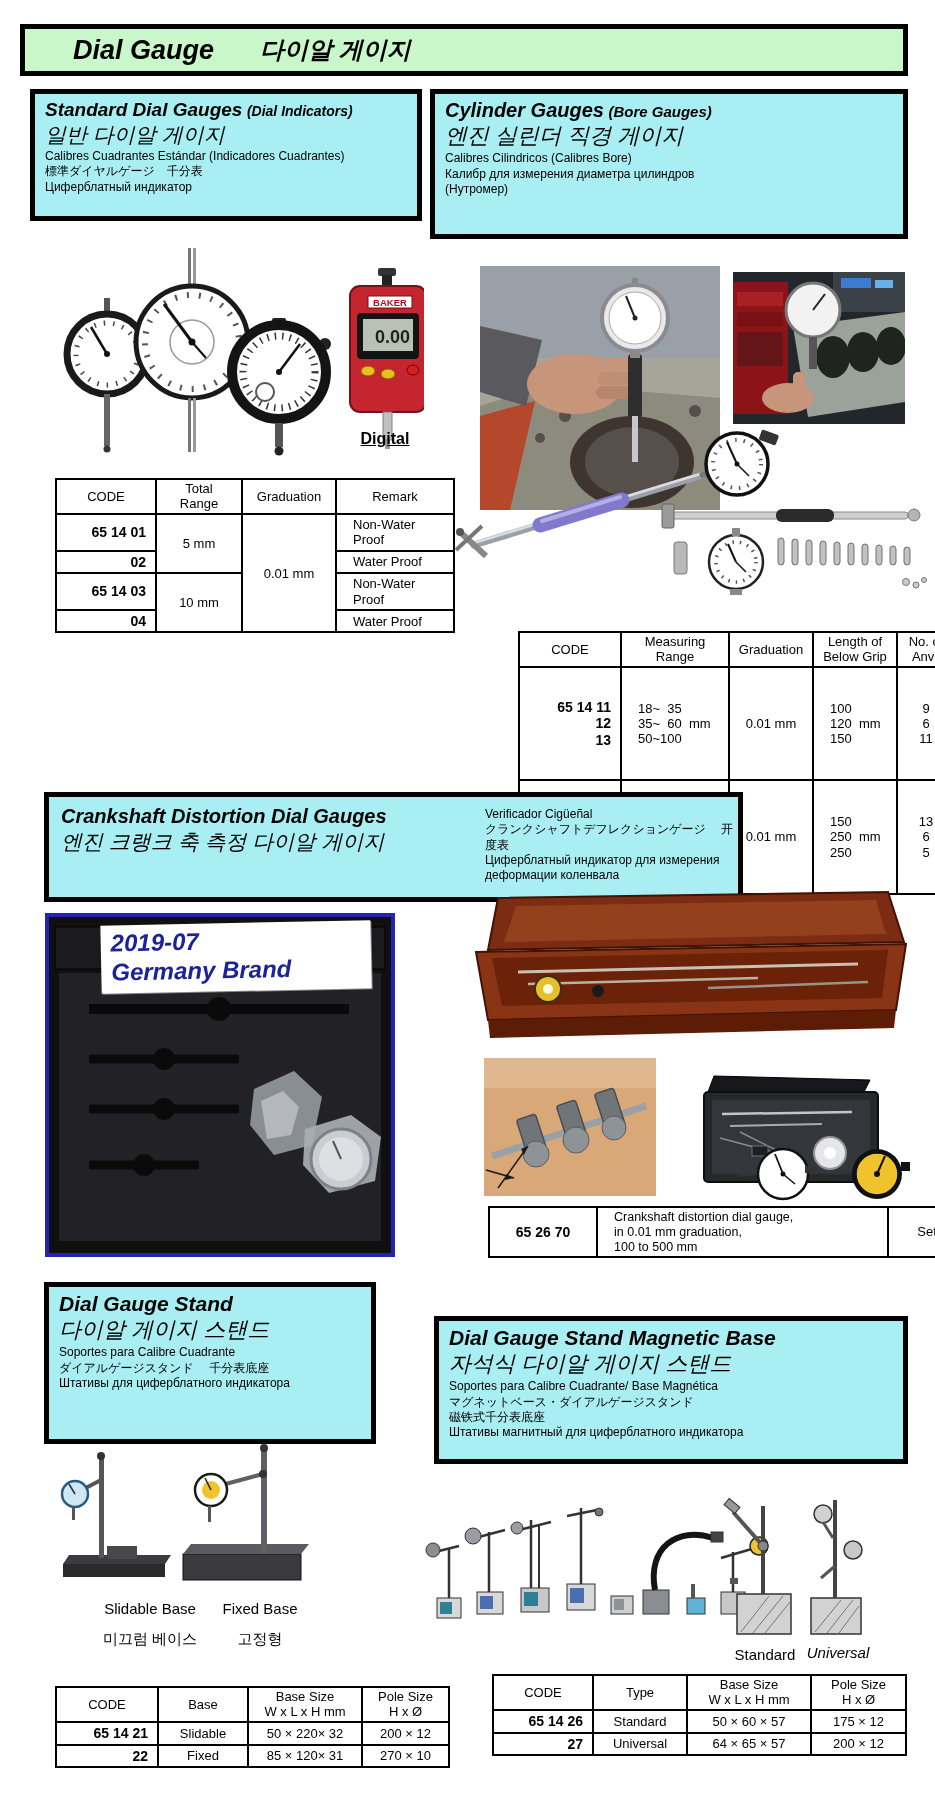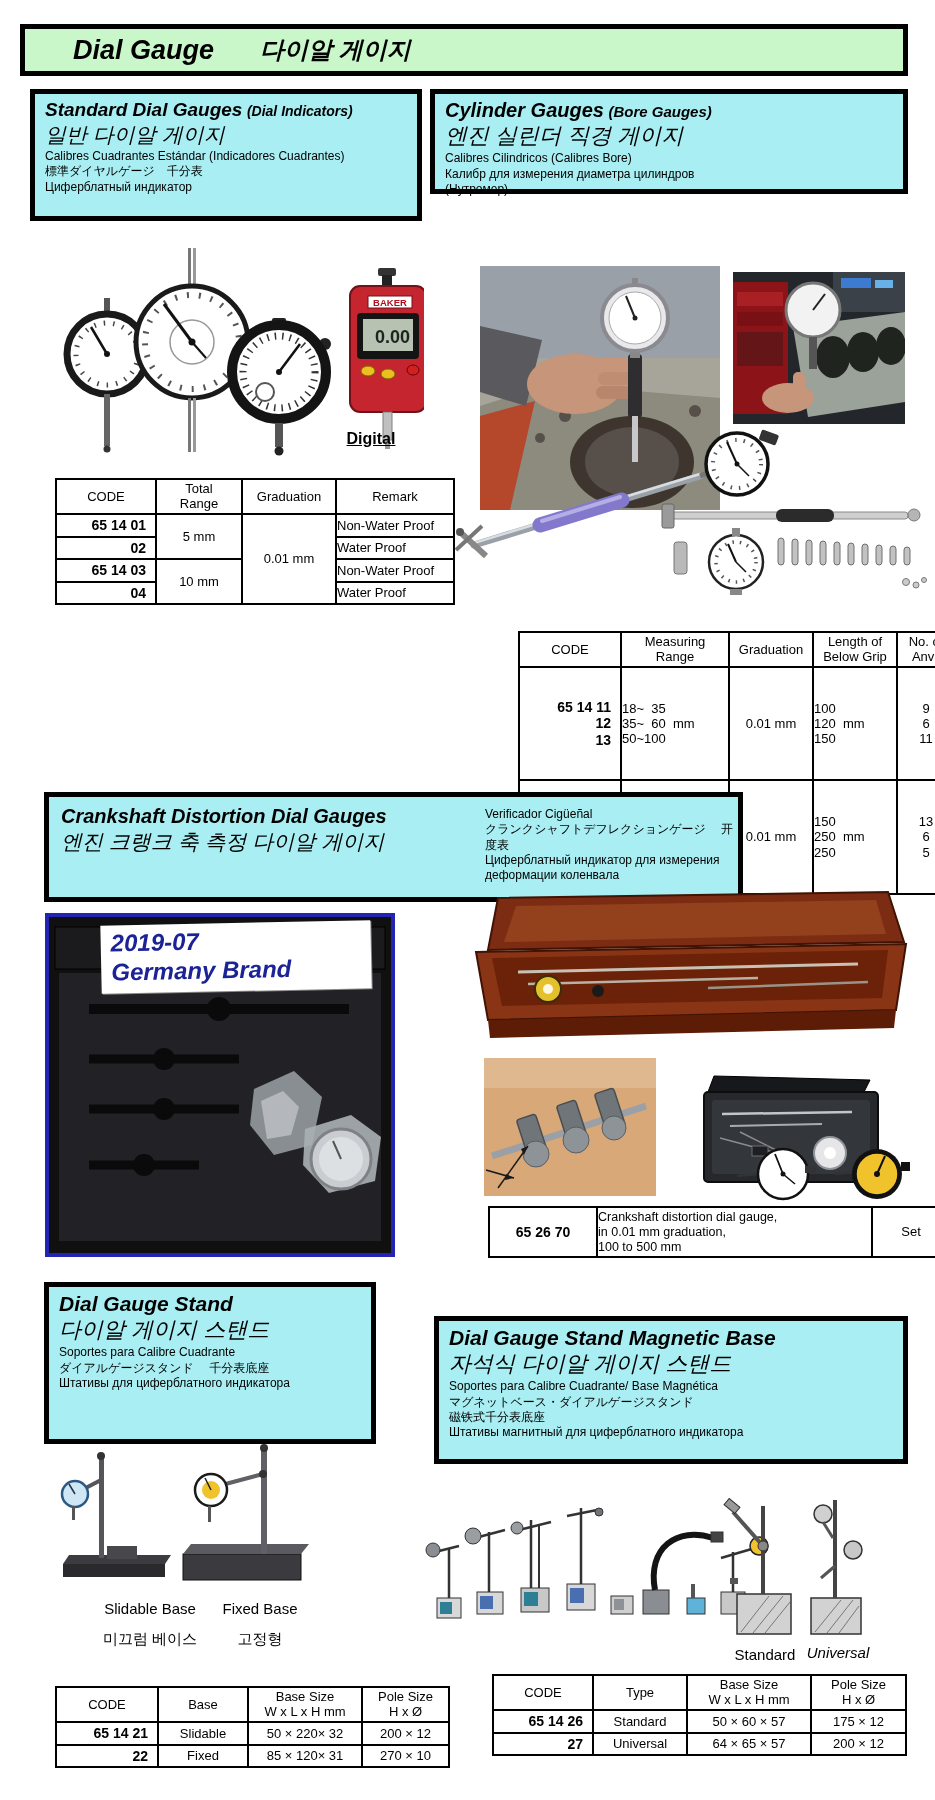--- a/index.html
+++ b/index.html
@@ -14,21 +14,21 @@
   
   .box{background:#a9eef2;border:5px solid #000;padding:5px 10px;}
   .t-en{font-size:19px;font-weight:bold;font-style:italic;line-height:1.15;}
   .t-note{font-size:14px;font-weight:bold;font-style:italic;}
   .t-ko{font-size:21px;font-weight:normal;font-style:italic;margin:2px 0 3px 0;line-height:1.1;}
   .t-sm{font-size:12px;line-height:1.28;}
   
   table.cat{border-collapse:collapse;position:absolute;table-layout:fixed;background:#fff;}
   .cat td{border:2px solid #000;font-size:13px;padding:2px 5px;text-align:center;vertical-align:middle;line-height:1.18;}
   .cat td.code{font-weight:bold;font-size:14px;text-align:right;padding-right:9px;}
-  .cat td.left{text-align:left;padding-left:0;}
+  .cat td.left{text-align:left;padding-left:16px;}
   .cat .pre{white-space:pre;}
   .hdr2 div{line-height:1.12;}
   .figlabel{font-size:15px;text-align:center;}
   .figlabel.b{font-weight:bold;}
   
   .blueframe{border:4px solid #2323b4;background:#101011;}
   .gLabel{position:absolute;left:52px;top:6px;width:252px;background:#ffffff;padding:4px 8px 6px 10px;
           transform:rotate(-1.2deg);box-shadow:1px 1px 0 #888;}
   .gLabel div{font-size:24px;font-weight:bold;font-style:italic;color:#1b2396;line-height:1.2;}
   .crank-left{position:absolute;left:12px;top:8px;}
@@ -49,21 +49,21 @@
     <div>
       <span class="t-en">Standard Dial Gauges</span>
       <span class="t-note">(Dial Indicators)</span>
     </div>
     <div class="t-ko">일반 다이알 게이지</div>
     <div class="t-sm">Calibres Cuadrantes Estándar (Indicadores Cuadrantes)</div>
     <div class="t-sm">標準ダイヤルゲージ　千分表</div>
     <div class="t-sm">Циферблатный индикатор</div>
   </div>
 
-  <div class="abs box" style="left:430px;top:89px;width:478px;height:105px;">
+  <div class="abs box" style="left:430px;top:89px;width:478px;height:150px;">
     <div>
       <span class="t-en" style="font-size:20px;">Cylinder Gauges</span>
       <span class="t-note" style="font-size:15px;">(Bore Gauges)</span>
     </div>
     <div class="t-ko" style="font-size:22px;">엔진 실린더 직경 게이지</div>
     <div class="t-sm">Calibres Cilindricos (Calibres Bore)</div>
     <div class="t-sm">Калибр для измерения диаметра цилиндров</div>
     <div class="t-sm">(Нутромер)</div>
   </div>
 
@@ -106,21 +106,21 @@
       <rect x="325" y="71" width="62" height="46" rx="4" fill="#141414"></rect>
       <rect x="331" y="77" width="50" height="32" fill="#b8c2b2"></rect>
       <text x="378" y="101" font-size="18" font-weight="bold" fill="#1c241c" text-anchor="end">0.00</text>
       <ellipse cx="336" cy="129" rx="7" ry="5" fill="#e8c020" stroke="#806000"></ellipse>
       <ellipse cx="356" cy="132" rx="7" ry="5" fill="#e8c020" stroke="#806000"></ellipse>
       <ellipse cx="381" cy="128" rx="6" ry="5" fill="#d02020" stroke="#700000"></ellipse>
       <rect x="351" y="170" width="9" height="28" fill="#c0c0c0" stroke="#808080"></rect>
       <rect x="353" y="198" width="5" height="9" fill="#999"></rect>
     </g>
   </svg>
-  <div class="abs figlabel b" style="left:331px;top:430px;width:80px;font-size:16px;text-decoration:underline;">Digital</div>
+  <div class="abs figlabel b" style="left:345px;top:430px;width:80px;font-size:16px;text-decoration:underline;">Digital</div>
 
   <table class="cat" style="left:55px;top:478px;width:350px;">
     <tbody>
         <tr class="hdr2">
       <td style="width:88px;">CODE</td>
       <td style="width:74px;">
         <div>Total</div>
             <div>Range</div>
       </td>
       <td style="width:82px;">Graduation</td>

